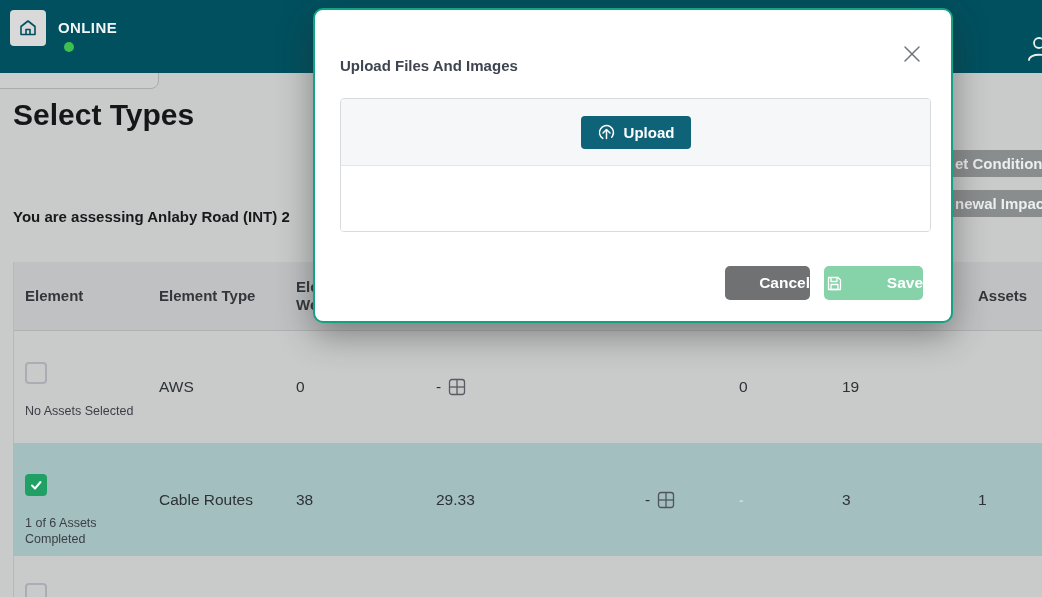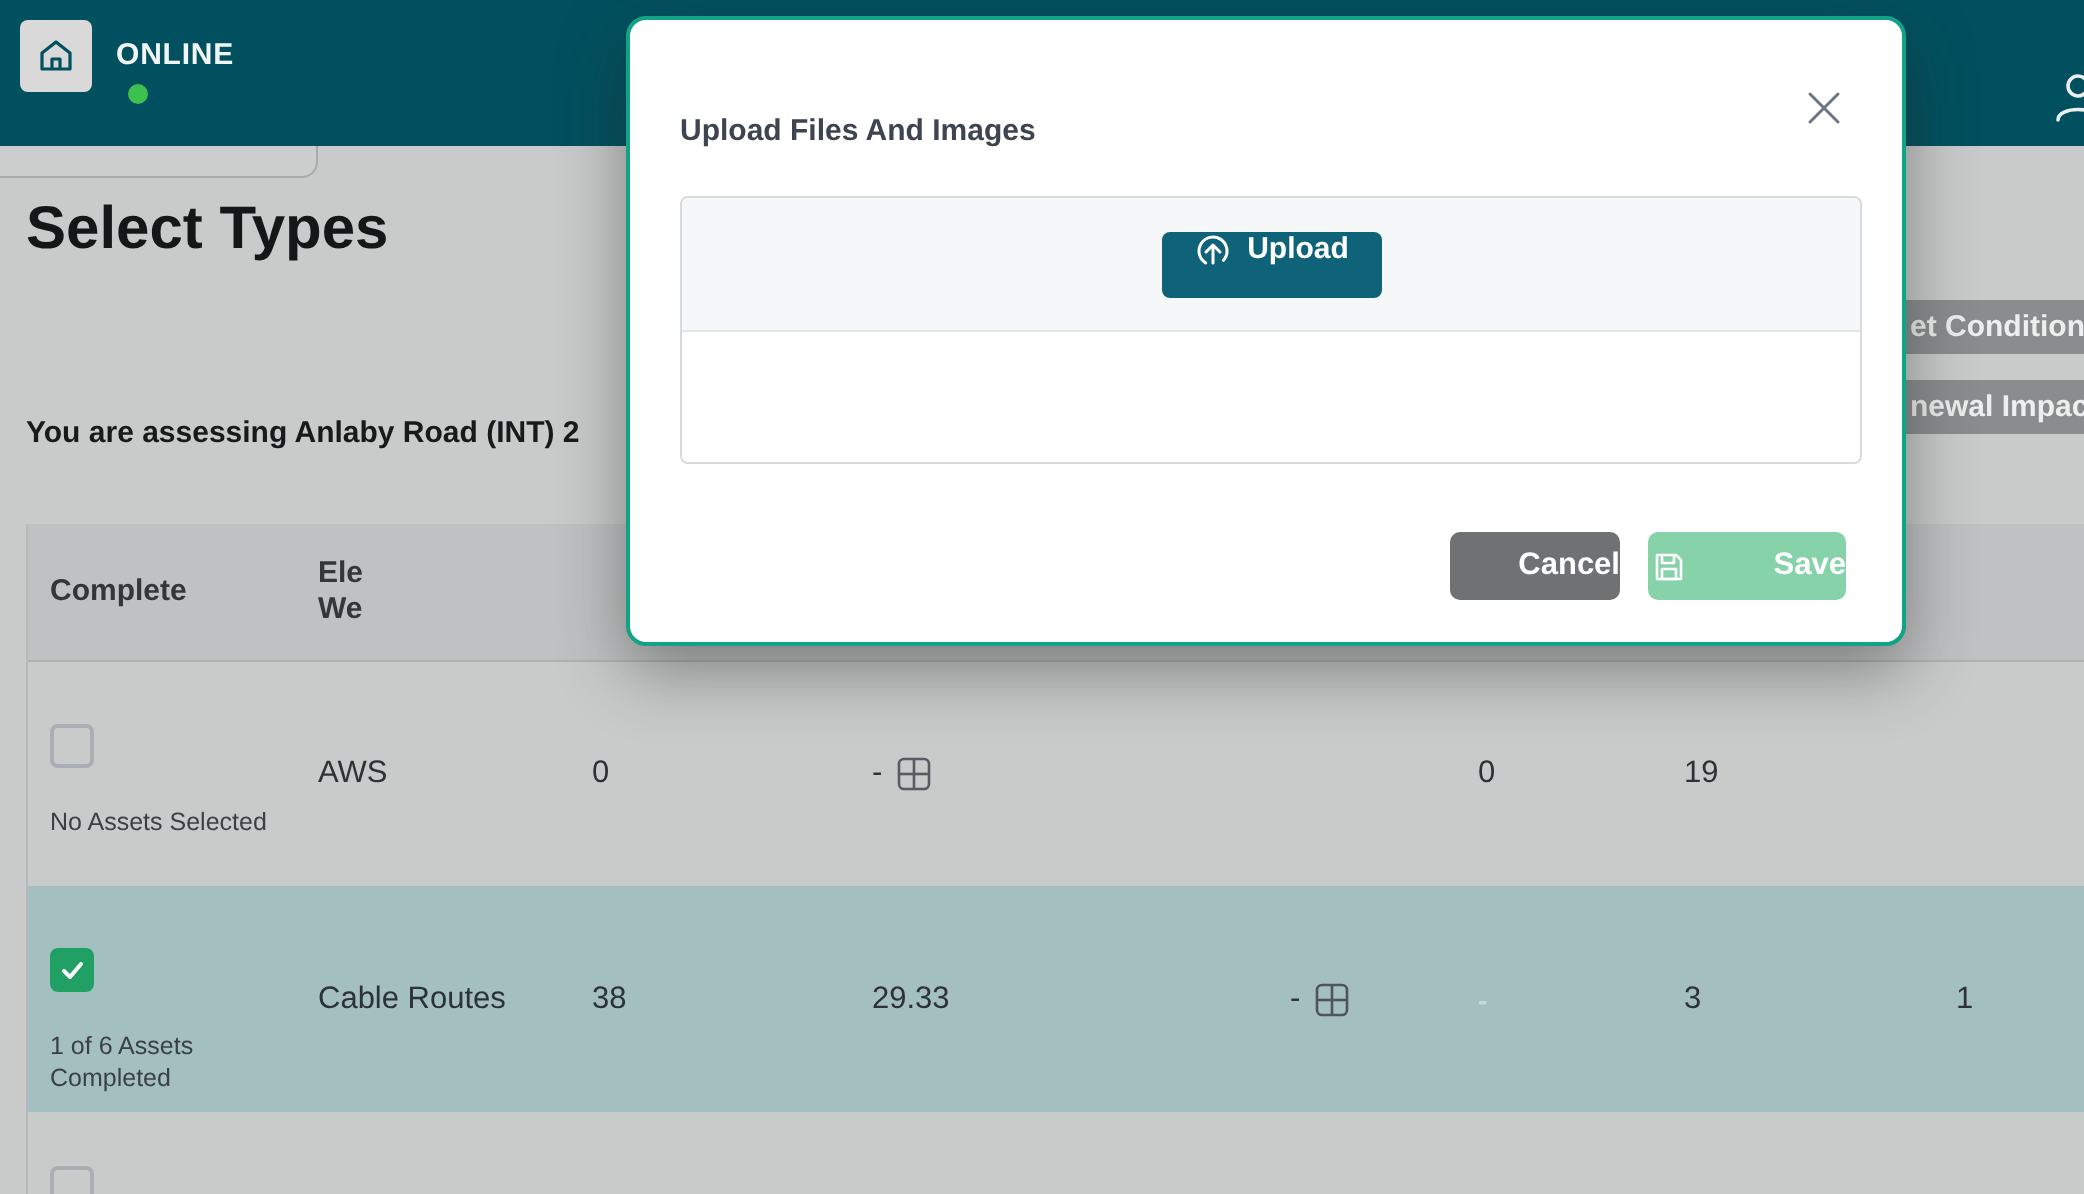--- a/index.html
+++ b/index.html
@@ -37,21 +37,21 @@
   .checkbox.checked { background:#21a066; border-color:#21a066; display:flex; align-items:center; justify-content:center; }
   .status-txt { margin-top:20px; font-size:12.5px; color:#3b4046; line-height:1.25; }
   .dash-icon-cell { display:flex; align-items:center; gap:7px; }
   .faint-dash { color:#ccd8d8; font-size:14px; font-weight:bold; }
   .grid-icon { width:18px; height:18px; display:block; }
   .modal { position:absolute; left:313px; top:8px; width:640px; height:315px; background:#ffffff; border:2px solid #12a285; border-radius:10px; z-index:4; box-shadow:0 12px 34px rgba(40,40,40,.45); }
   .modal-title { position:absolute; left:25px; top:47px; font-size:15px; font-weight:bold; color:#3e4550; }
   .close-btn { position:absolute; right:29px; top:34px; width:20px; height:20px; cursor:pointer; }
   .upload-panel { position:absolute; left:25px; top:88px; width:591px; height:134px; border:1px solid #d8dbdd; border-radius:4px; background:#ffffff; overflow:hidden; }
   .upload-panel-top { height:67px; background:#f6f7f8; border-bottom:1px solid #e3e5e7; display:flex; align-items:center; justify-content:center; }
-  .upload-btn { width:110px; height:33px; background:#0e6379; border:none; border-radius:4px; color:#fff; font-family:inherit; font-size:15px; font-weight:600; display:flex; justify-content:center; gap:8px; cursor:pointer; }
+  .upload-btn { width:110px; height:33px; background:#0e6379; border:none; border-radius:4px; color:#fff; font-family:inherit; font-size:15px; font-weight:600; display:flex; align-items:center; justify-content:center; gap:8px; cursor:pointer; }
   .modal-footer { position:absolute; right:28px; top:256px; display:flex; gap:14px; }
   .btn { height:34px; border:none; border-radius:5px; color:#fff; font-family:inherit; font-size:15.5px; font-weight:bold; display:flex; align-items:center; justify-content:flex-end; gap:8px; cursor:pointer; }
   .cancel-btn { width:85px; background:#6f7173; }
   .save-btn { width:99px; background:#86d2a9;gap:45px; }
 </style>
 </head>
 <body>
 
 <div class="tab-stub"></div>
 
@@ -72,21 +72,22 @@
 
 <div class="page-title">Select Types</div>
 <div class="assessing">You are assessing Anlaby Road (INT) 2</div>
 
 <div class="side-btn b1">et Condition P</div>
 <div class="side-btn b2">newal Impact</div>
 
 <div class="table">
 
   <div class="trow thead">
-    <div class="cell">Complete</div>
+    <div class="cell">Element</div>
+    <div class="cell">Element Type</div>
     <div class="cell">
       <span><span>Ele</span><br><span>We</span></span>
     </div>
     <div class="cell"></div>
     <div class="cell"></div>
     <div class="cell"></div>
     <div class="cell"></div>
     <div class="cell" style="display:flex;align-items:center;">Assets</div>
   </div>
 

